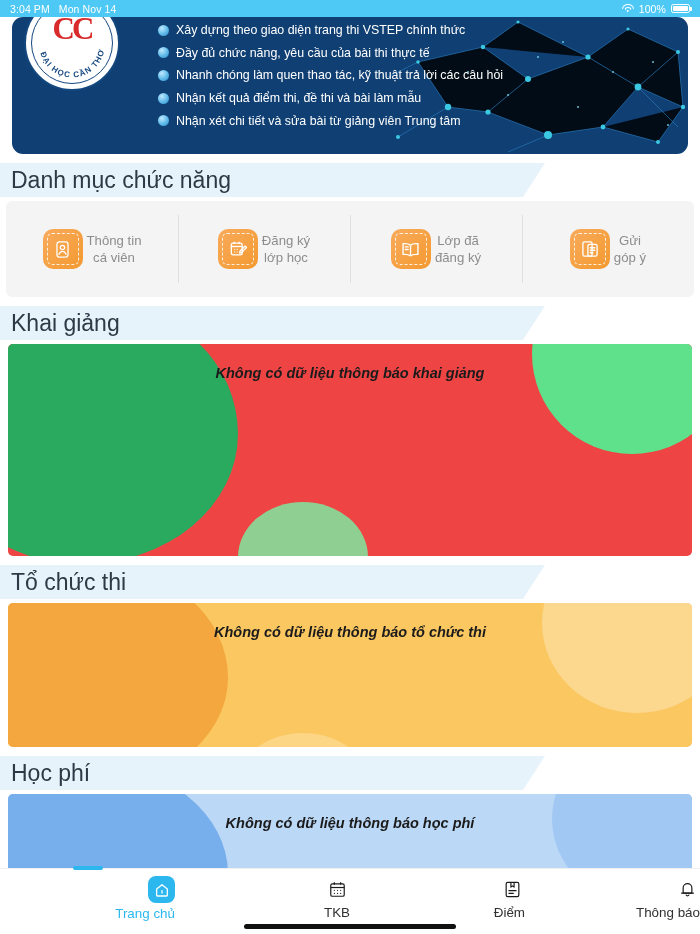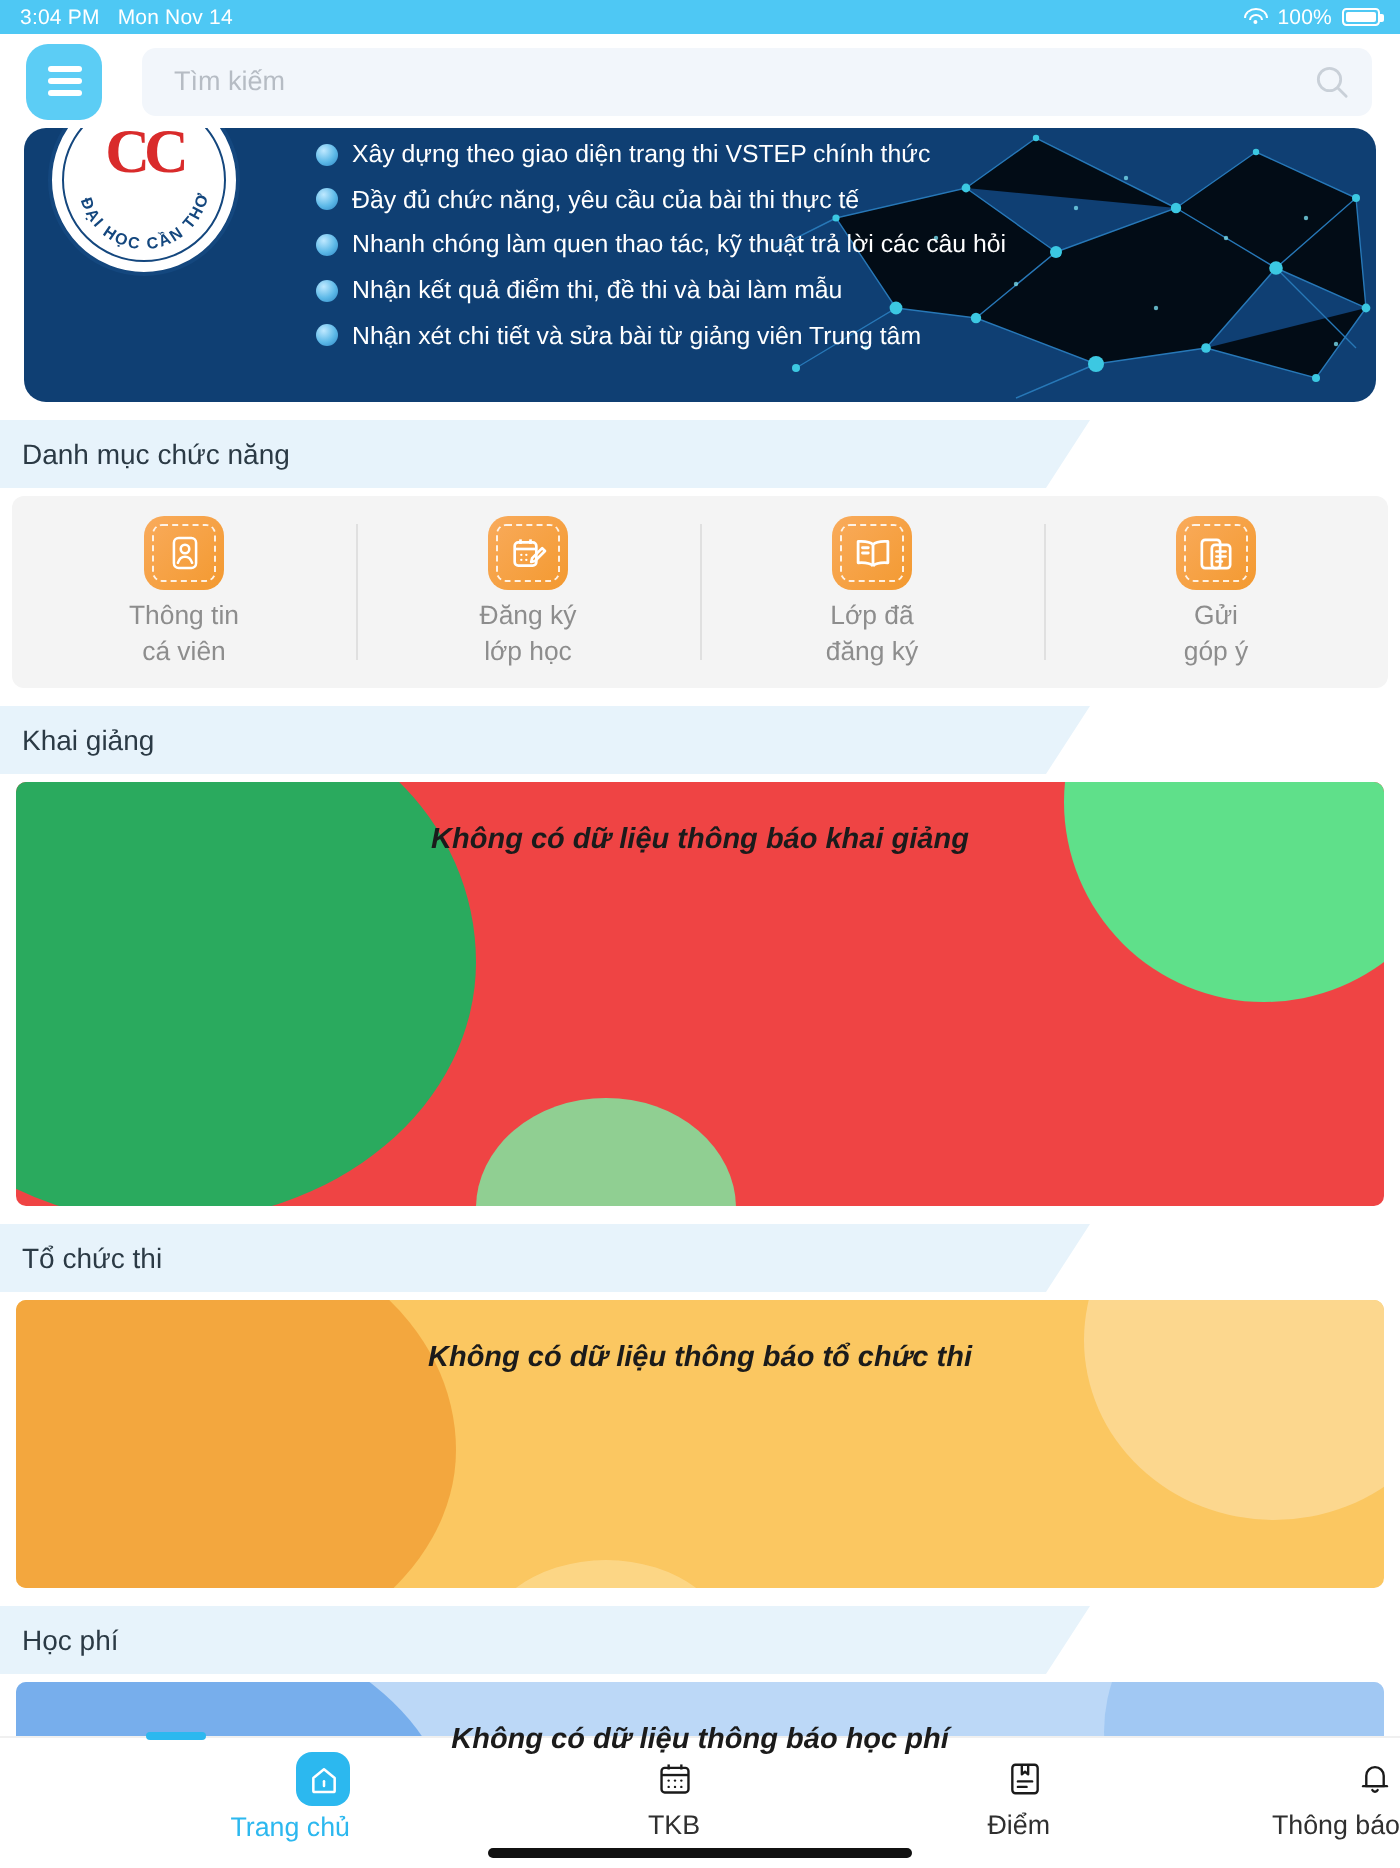--- a/index.html
+++ b/index.html
@@ -81,29 +81,29 @@
   }
 
   
   .sec-head{
     position:relative;height:34px;margin-top:9px;display:flex;align-items:center;
   }
   .sec-head .bg{
     position:absolute;left:0;top:0;height:34px;width:545px;background:#e7f3fb;
     clip-path: polygon(0 0, 100% 0, calc(100% - 22px) 100%, 0 100%);
   }
-  .sec-head .txt{position:relative;padding-left:11px;font-size:14px;color:#2b3a45;}
+  .sec-head .txt{position:relative;padding-left:11px;font-size:23px;color:#2b3a45;}
 
   
   .func-card{
     margin:4px 6px 0;background:#f4f4f4;border-radius:6px;
     display:flex;height:96px;align-items:center;
   }
   .func-item{
-    flex:1;display:flex;flex-direction:column;align-items:center;justify-content:center;
+    flex:1;display:flex;align-items:center;justify-content:center;
     gap:4px;position:relative;cursor:pointer;height:76px;
   }
   .func-item + .func-item::before{
     content:"";position:absolute;left:0;top:4px;bottom:4px;width:1px;background:#e0e0e0;
   }
   .func-ico{
     width:40px;height:40px;border-radius:10px;
     background:linear-gradient(135deg,#f9ab5c 0%,#f3992f 100%);
     display:flex;align-items:center;justify-content:center;position:relative;
   }
@@ -167,34 +167,20 @@
           <i></i>
           <i></i>
         </span>
       <span>100%</span>
       <span class="batt">
           <i></i>
         </span>
     </div>
   </div>
 
-  <div class="topbar">
-    <button class="menu-btn">
-      <span></span>
-        <span></span>
-        <span></span>
-    </button>
-    <div class="searchbar">
-      <input type="text" placeholder="Tìm kiếm" style="">
-      <svg class="search-ico" viewBox="0 0 24 24" fill="none" stroke="#a9b2bd" stroke-width="1.7">
-        <circle cx="10.5" cy="10.5" r="6.7"></circle>
-          <line x1="15.4" y1="15.4" x2="20.5" y2="20.5" stroke-linecap="round"></line>
-      </svg>
-    </div>
-  </div>
 
   <div class="banner">
     <svg class="net" viewBox="0 0 300 137" preserveAspectRatio="none">
       <g stroke="#2e86c8" stroke-width="0.7" opacity="0.85">
         <path d="M10 120 L60 90 L30 45 L95 30 L140 62 L100 95 L60 90 M140 62 L200 40 L250 70 L215 110 L160 118 L100 95 M200 40 L240 12 L290 35 L250 70 M290 35 L295 90 L250 70 M215 110 L270 125 L295 90 M95 30 L130 5 L200 40 M30 45 L0 60 M160 118 L120 135 M250 70 L290 110"></path>
       </g>
       <g fill="#3fd0e8">
         <circle cx="60" cy="90" r="3.2"></circle>
           <circle cx="140" cy="62" r="3"></circle>
           <circle cx="200" cy="40" r="2.6"></circle>

